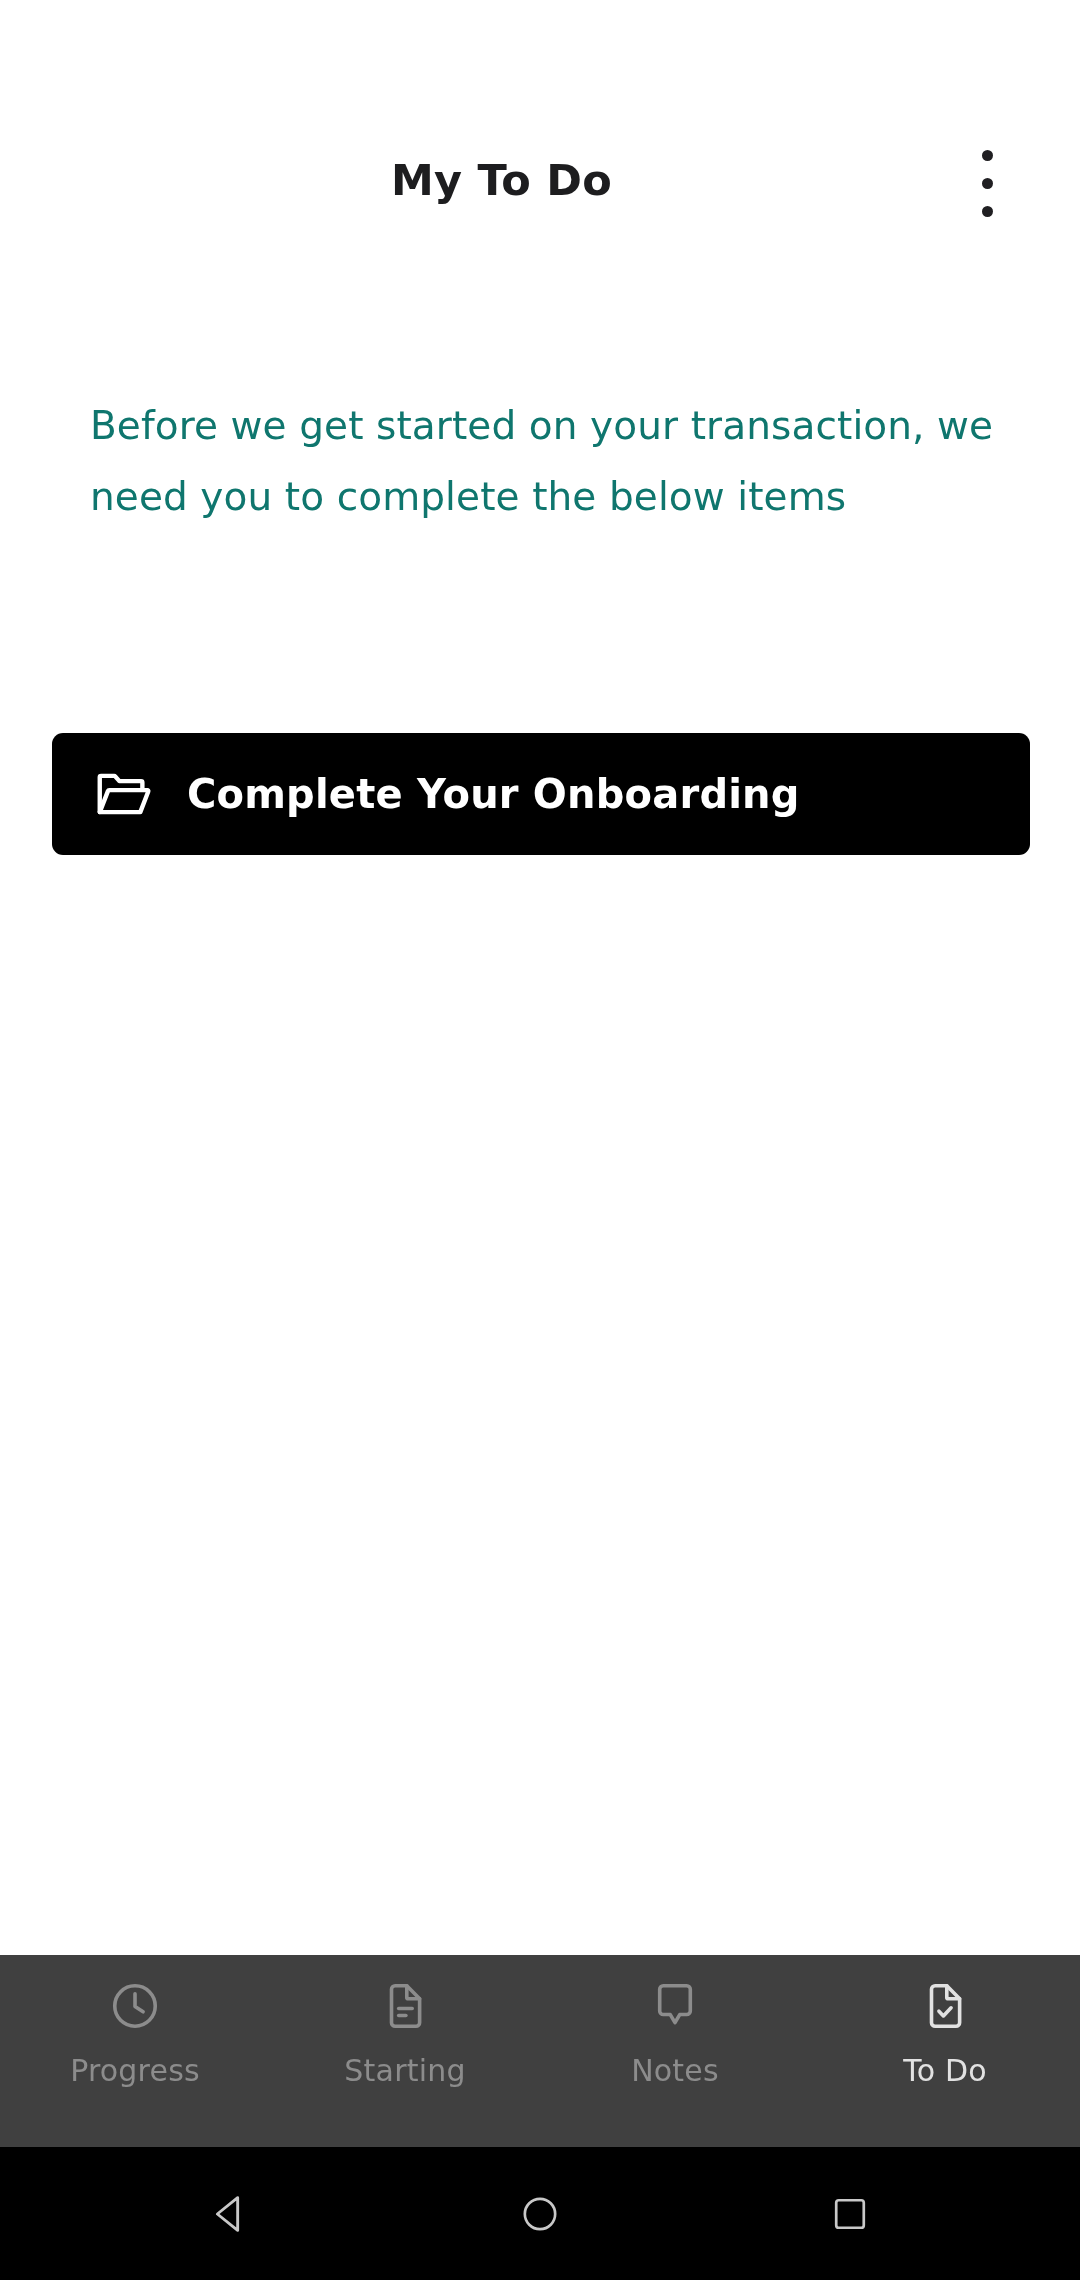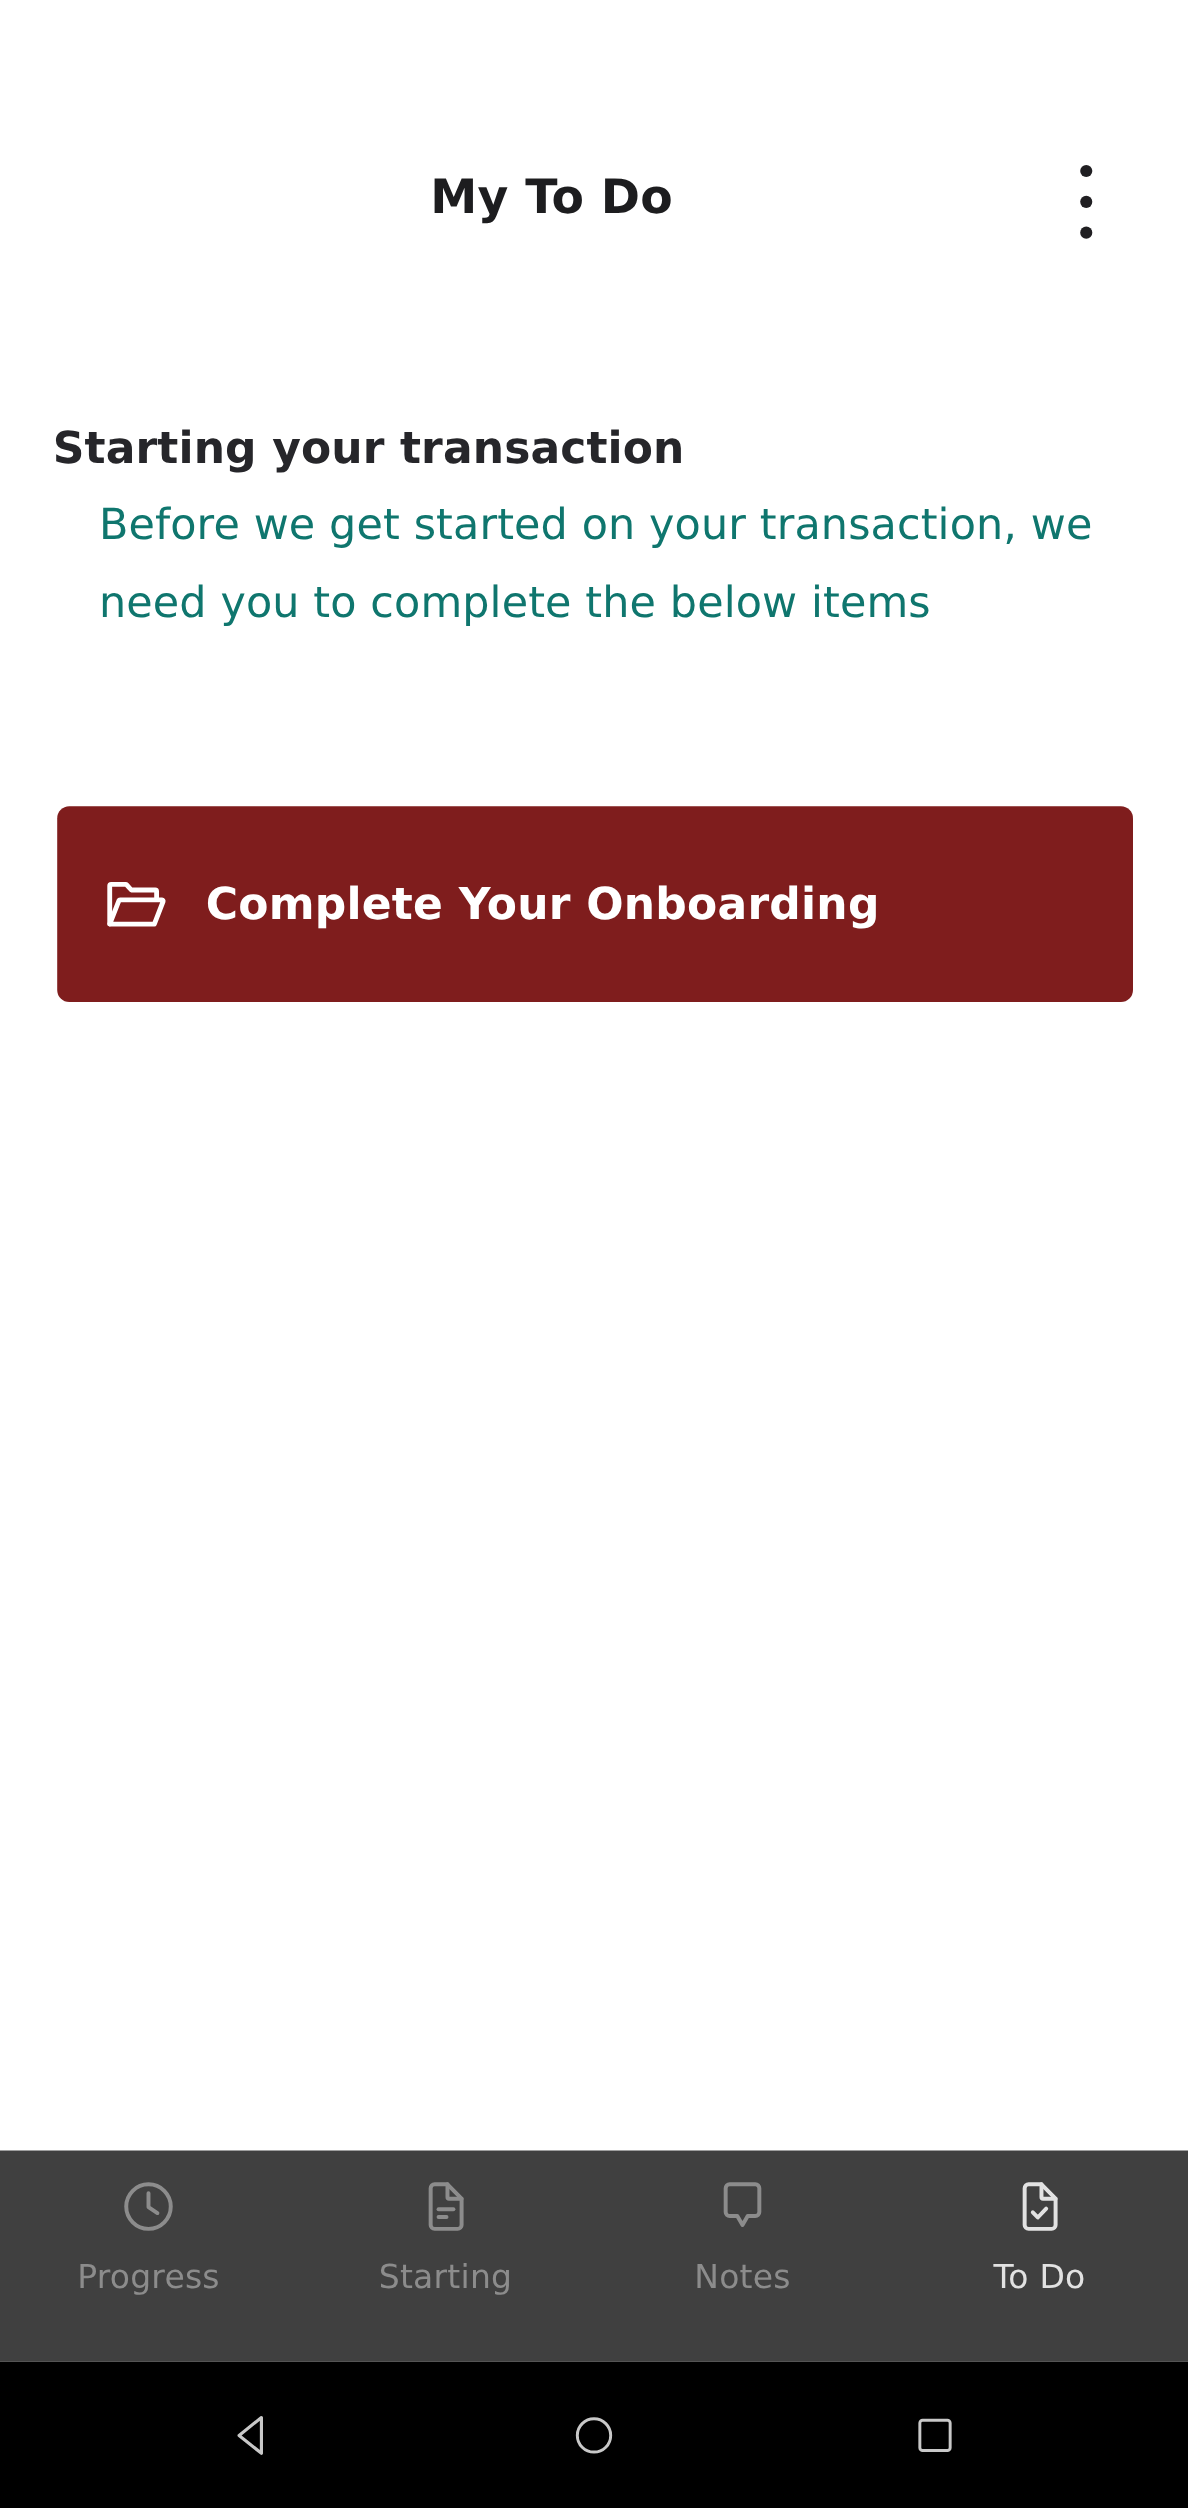--- a/index.html
+++ b/index.html
@@ -89,22 +89,22 @@
     letter-spacing: 0.1px;
     margin-left: 42px;
   }
 
   
   .task-card {
     position: absolute;
     left: 52px;
     top: 733px;
     width: 978px;
-    height: 178px;
-    background: #7f1d1d;
+    height: 122px;
+    background: #000000;
     border-radius: 11px;
     display: flex;
     align-items: center;
     cursor: pointer;
   }
   .task-card-icon {
     margin-left: 40px;
     width: 62px;
     height: 62px;
     flex: 0 0 auto;
@@ -195,21 +195,20 @@
   <div class="app-header">
     <div class="app-title">My To Do</div>
     <div class="overflow-menu">
       <span class="dot"></span>
       <span class="dot"></span>
       <span class="dot"></span>
     </div>
   </div>
 
   <div class="intro-block">
-    <div class="intro-heading">Starting your transaction</div>
     <div class="intro-body">Before we get started on your transaction, we need you to complete the below items</div>
   </div>
 
   <div class="task-card">
     <span class="task-card-icon">
       <svg viewBox="0 0 24 24" width="62" height="62" fill="none" stroke="#ffffff" stroke-width="1.7" stroke-linecap="round" stroke-linejoin="round">
         <path d="M3 19V5.5a.5.5 0 0 1 .5-.5h5.1a.5.5 0 0 1 .38.17L10.6 7H19a.5.5 0 0 1 .5.5V10"></path>
         <path d="M3 19l3.2-8.2a.5.5 0 0 1 .47-.3H21.4a.4.4 0 0 1 .38.55L18.7 19z"></path>
       </svg>
     </span>

